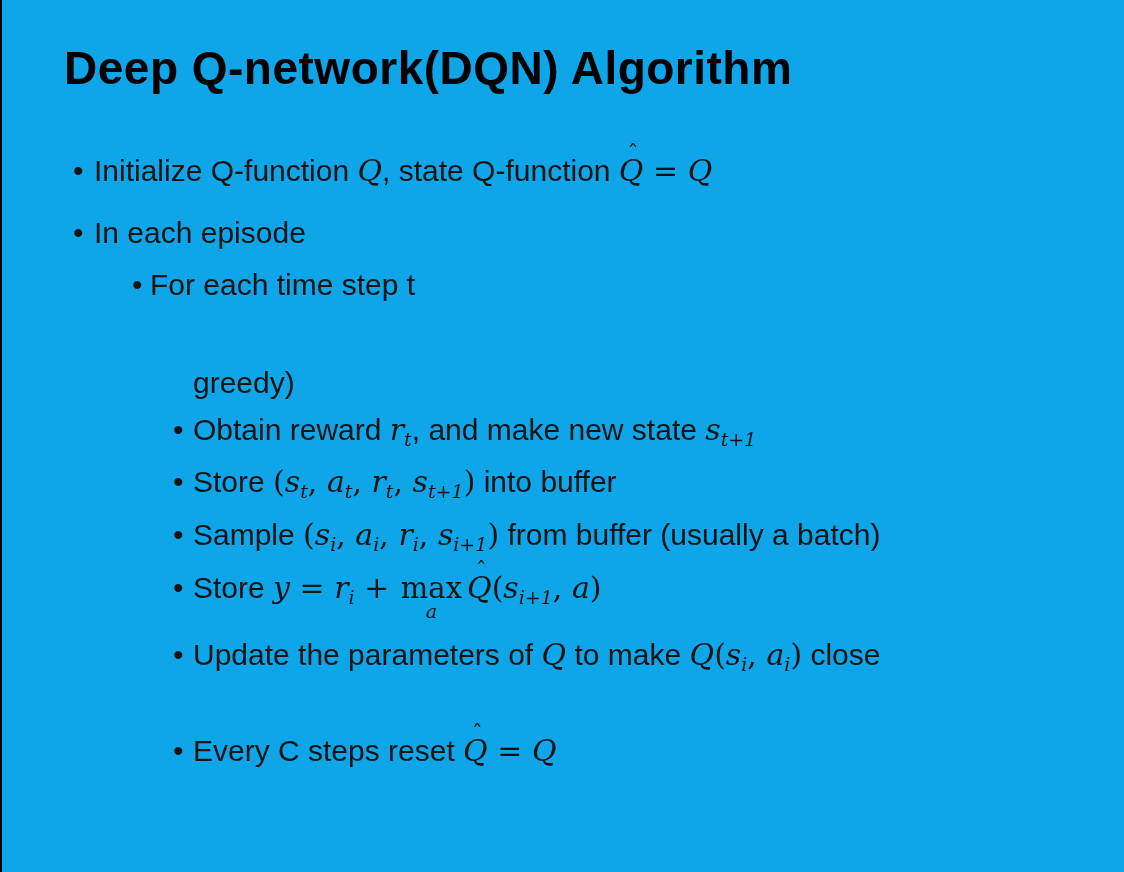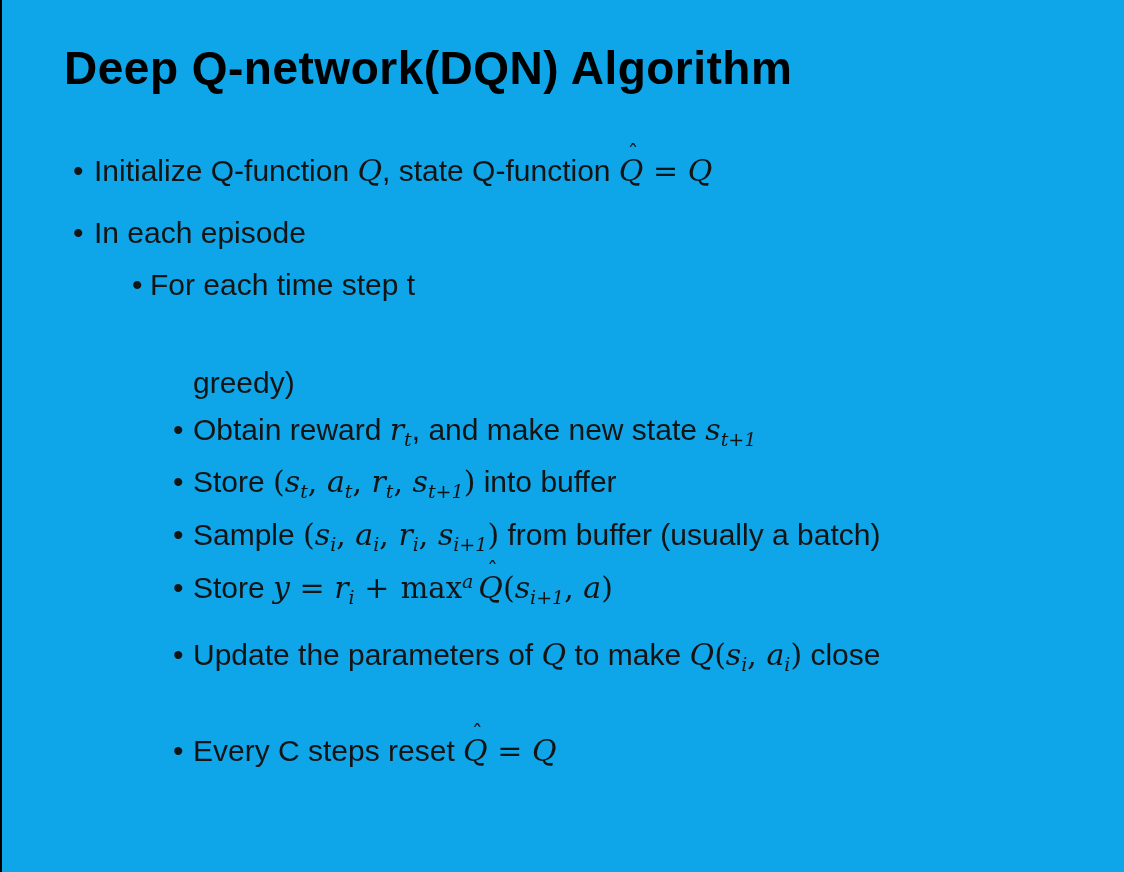--- a/index.html
+++ b/index.html
@@ -36,21 +36,21 @@
     font-size:19px;vertical-align:-6px;line-height:0;
   }
   .hatwrap{position:relative;display:inline-block;}
   .hat{
     position:absolute;left:58%;transform:translateX(-50%);
     top:-9px;line-height:1;
     font-family:"DejaVu Serif",serif;font-style:normal;
     font-size:22px;
   }
   .maxstack{
-    display:inline-flex;flex-direction:row;align-items:flex-start;
+    display:inline-flex;flex-direction:column;align-items:center;
     vertical-align:baseline;margin:0 5px 0 2px;
   }
   .maxtop{font-family:"DejaVu Serif",serif;font-size:29px;line-height:30px;}
   .maxsub{font-family:"DejaVu Serif",serif;font-style:italic;font-size:19px;line-height:16px;}
 </style>
 </head>
 <body>
 
 <div class="slide">
 

